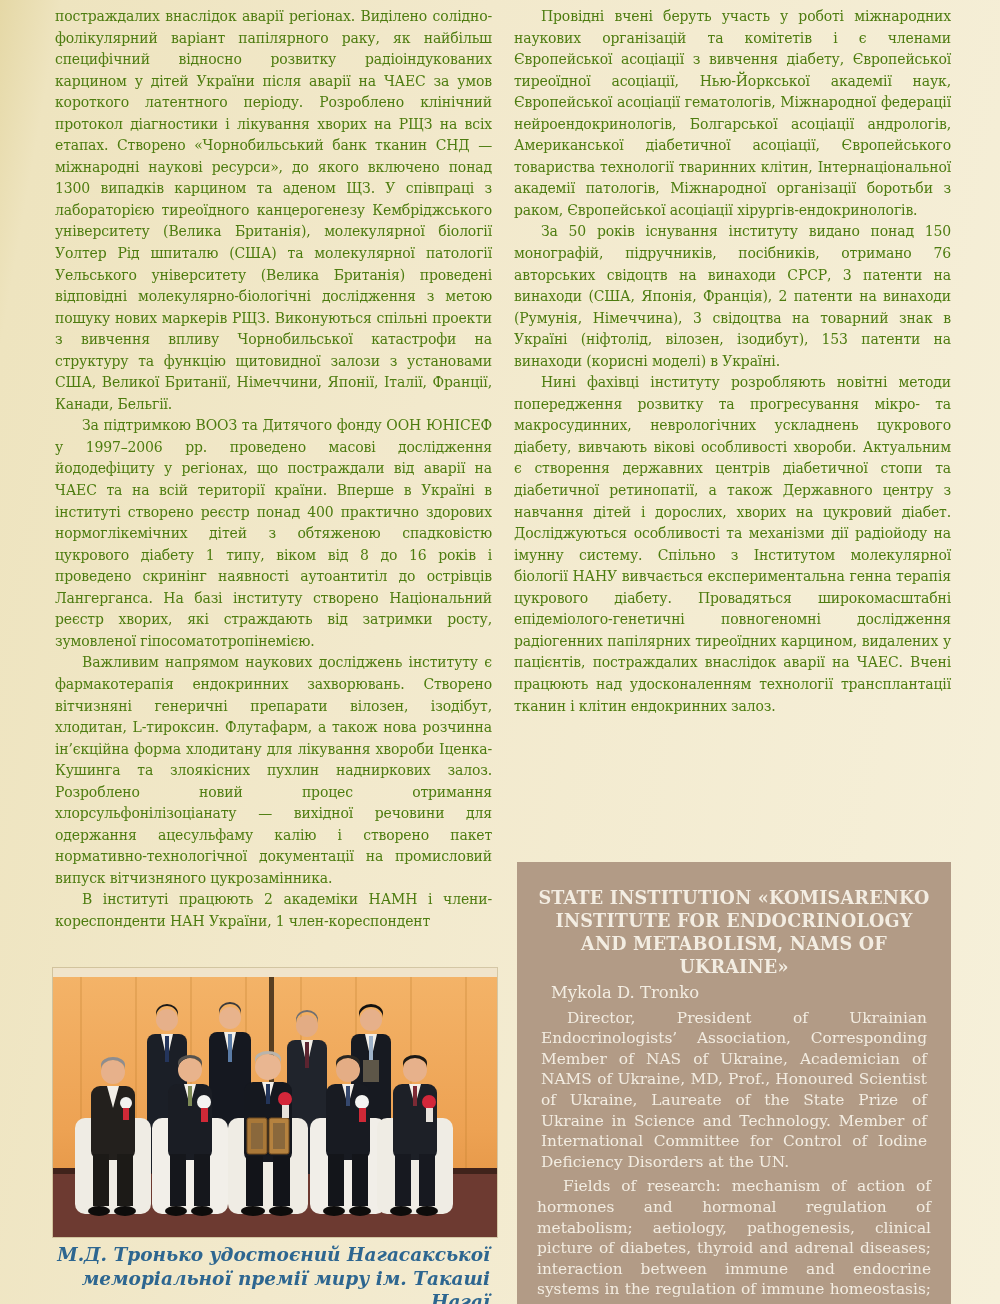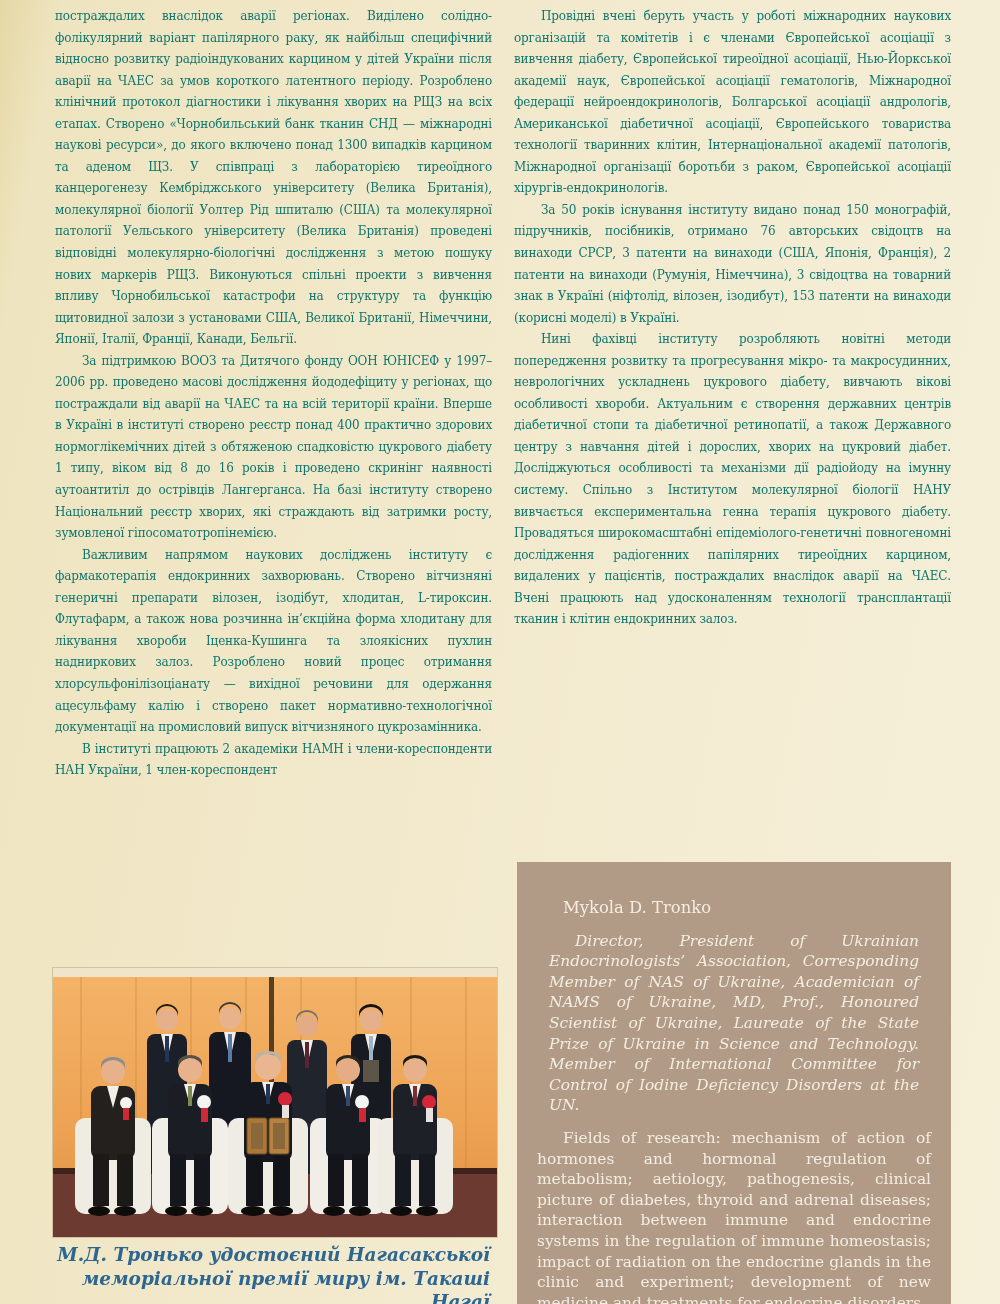--- a/index.html
+++ b/index.html
@@ -3,22 +3,22 @@
 <meta charset="utf-8">
 <style>
   html,body { margin:0; padding:0; }
   body {
     width:1000px; height:1304px; position:relative; overflow:hidden;
     font-family:"DejaVu Serif","Liberation Serif",serif;
     background:linear-gradient(100deg,#e5d8a6 0%,#eee4bf 5%,#f2e9cc 40%,#f6f0da 100%);
   }
   .col {
     position:absolute; top:6px; width:437px;
-    font-size:12px; line-height:21.55px; letter-spacing:-0.15px;
-    color:#0f766e; text-align:justify;
+    font-size:14px; line-height:21.55px; letter-spacing:-0.15px;
+    color:#4d7c0f; text-align:justify;
   }
   .col p { margin:0; text-indent:27px; }
   .col p.no-indent { text-indent:0; }
   #left-col  { left:55px; }
   #right-col { left:514px; }
 
   .photo-wrap {
     position:absolute; left:53px; top:968px; width:444px; height:269px;
     box-shadow:0 0 0 1px rgba(120,90,40,.25);
   }
@@ -32,22 +32,22 @@
 
   .info-box {
     position:absolute; left:517px; top:862px; width:434px; box-sizing:border-box;
     padding:24px 20px 16px; background:#b29b86; color:#f3ede2;
     font-size:15.4px; line-height:20.6px;
   }
   .info-box .title {
     margin:0 0 5px; text-align:center; font-weight:bold;
     font-size:17.6px; line-height:23px; letter-spacing:.2px;
   }
-  .info-box .name { margin:12px; text-indent:14px; font-size:16.4px; }
-  .info-box .bio { margin:12px; font-style:italic; text-align:justify; text-indent:26px; }
+  .info-box .name { margin:0; text-indent:14px; font-size:16.4px; }
+  .info-box .bio { margin:4px; text-align:justify; text-indent:26px; }
   .info-box .fields { margin:0; text-align:justify; text-indent:26px; }
 </style>
 </head>
 <body>
 
 <div class="col" id="left-col">
   <p class="no-indent">постраждалих внаслідок аварії регіонах. Виділено солідно-фолікулярний варіант папілярного раку, як найбільш специфічний відносно розвитку радіоіндукованих карцином у дітей України після аварії на ЧАЕС за умов короткого латентного періоду. Розроблено клінічний протокол діагностики і лікування хворих на РЩЗ на всіх етапах. Створено «Чорнобильський банк тканин СНД — міжнародні наукові ресурси», до якого включено понад 1300 випадків карцином та аденом ЩЗ. У співпраці з лабораторією тиреоїдного канцерогенезу Кембріджського університету (Велика Британія), молекулярної біології Уолтер Рід шпиталю (США) та молекулярної патології Уельського університету (Велика Британія) проведені відповідні молекулярно-біологічні дослідження з метою пошуку нових маркерів РЩЗ. Виконуються спільні проекти з вивчення впливу Чорнобильської катастрофи на структуру та функцію щитовидної залози з установами США, Великої Британії, Німеччини, Японії, Італії, Франції, Канади, Бельгії.</p>
   <p>За підтримкою ВООЗ та Дитячого фонду ООН ЮНІСЕФ у 1997–2006 рр. проведено масові дослідження йододефіциту у регіонах, що постраждали від аварії на ЧАЕС та на всій території країни. Вперше в Україні в інституті створено реєстр понад 400 практично здорових нормоглікемічних дітей з обтяженою спадковістю цукрового діабету 1 типу, віком від 8 до 16 років і проведено скринінг наявності аутоантитіл до острівців Лангерганса. На базі інституту створено Національний реєстр хворих, які страждають від затримки росту, зумовленої гіпосоматотропінемією.</p>
   <p>Важливим напрямом наукових досліджень інституту є фармакотерапія ендокринних захворювань. Створено вітчизняні генеричні препарати вілозен, ізодібут, хлодитан, L-тироксин. Флутафарм, а також нова розчинна ін’єкційна форма хлодитану для лікування хвороби Іценка-Кушинга та злоякісних пухлин надниркових залоз. Розроблено новий процес отримання хлорсульфонілізоціанату — вихідної речовини для одержання ацесульфаму калію і створено пакет нормативно-технологічної документації на промисловий випуск вітчизняного цукрозамінника.</p>
   <p>В інституті працюють 2 академіки НАМН і члени-кореспонденти НАН України, 1 член-кореспондент</p>
@@ -193,16 +193,17 @@
         <circle cx="14" cy="134" r="7" fill="#d3273a"></circle>
           <rect x="11" y="140" width="7" height="14" fill="#e7e3dc"></rect>
       </g>
     </g>
   </svg>
 </div>
 
 <div class="caption">М.Д. Тронько удостоєний Нагасакської меморіальної премії миру ім. Такаші Нагаї</div>
 
 <div class="info-box">
+  <p class="title">STATE INSTITUTION «KOMISARENKO INSTITUTE FOR ENDOCRINOLOGY AND METABOLISM, NAMS OF UKRAINE»</p>
   <p class="name">Mykola D. Tronko</p>
   <p class="bio">Director, President of Ukrainian Endocrinologists’ Association, Corresponding Member of NAS of Ukraine, Academician of NAMS of Ukraine, MD, Prof., Honoured Scientist of Ukraine, Laureate of the State Prize of Ukraine in Science and Technology. Member of International Committee for Control of Iodine Deficiency Disorders at the UN.</p>
   <p class="fields">Fields of research: mechanism of action of hormones and hormonal regulation of metabolism; aetiology, pathogenesis, clinical picture of diabetes, thyroid and adrenal diseases; interaction between immune and endocrine systems in the regulation of immune homeostasis; impact of radiation on the endocrine glands in the clinic and experiment; development of new medicine and treatments for endocrine disorders.</p>
 </div>
 
 </body></html>

